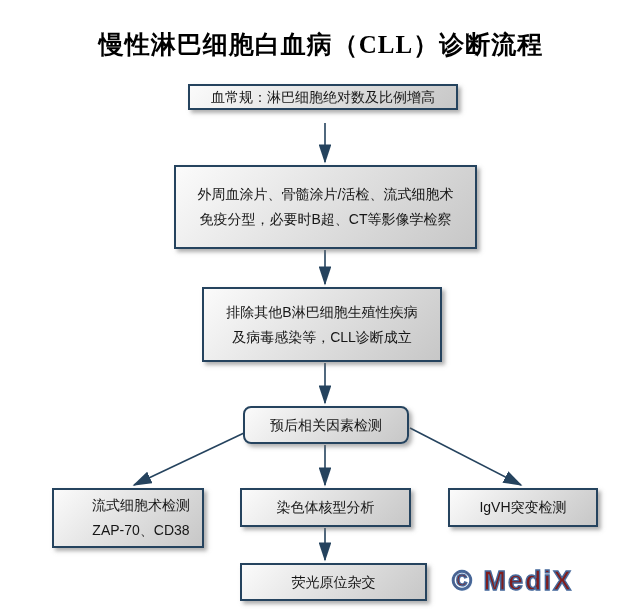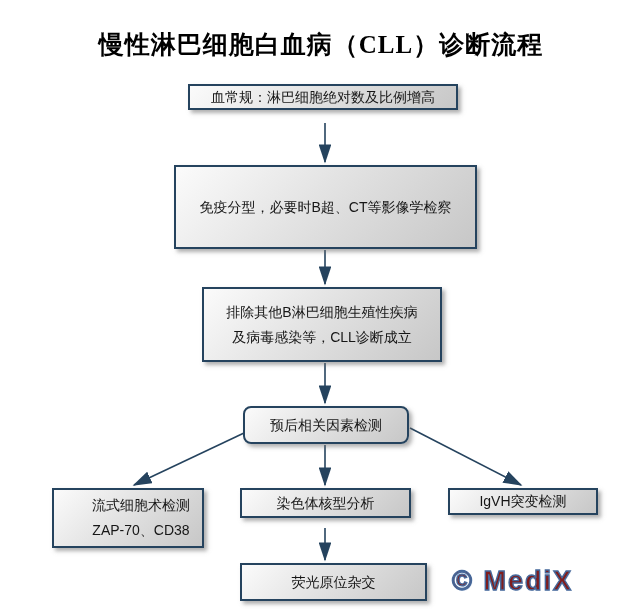--- a/index.html
+++ b/index.html
@@ -47,22 +47,22 @@
     text-align: center;
     font-size: 14px;
     line-height: 25px;
     color: #161616;
   }
   .node-blood      { left: 188px; top:  84px; width: 270px; height: 26px; }
   .node-workup     { left: 174px; top: 165px; width: 303px; height: 84px; }
   .node-exclude    { left: 202px; top: 287px; width: 240px; height: 75px; }
   .node-prognosis  { left: 243px; top: 406px; width: 166px; height: 38px; border-radius: 8px; }
   .node-flow       { left:  52px; top: 488px; width: 152px; height: 60px; padding-left: 26px; }
-  .node-karyotype  { left: 240px; top: 488px; width: 171px; height: 30px; }
-  .node-igvh       { left: 448px; top: 488px; width: 150px; height: 27px; }
+  .node-karyotype  { left: 240px; top: 488px; width: 171px; height: 39px; }
+  .node-igvh       { left: 448px; top: 488px; width: 150px; height: 39px; }
   .node-fish       { left: 240px; top: 563px; width: 187px; height: 38px; }
   .watermark {
     position: absolute;
     left: 452px;
     top: 566px;
     z-index: 2;
     font-size: 27px;
     font-weight: 700;
     letter-spacing: 2px;
     color: #7f1d1d;
@@ -91,20 +91,21 @@
     <line x1="325" y1="445" x2="325" y2="485" stroke="#25435e" stroke-width="1.6" marker-end="url(#ah)"></line>
     <line x1="410" y1="428" x2="521" y2="485" stroke="#25435e" stroke-width="1.6" marker-end="url(#ah)"></line>
     <line x1="325" y1="528" x2="325" y2="560" stroke="#25435e" stroke-width="1.6" marker-end="url(#ah)"></line>
   </svg>
 
   <div class="node node-blood">
     <span>血常规：淋巴细胞绝对数及比例增高</span>
   </div>
 
   <div class="node node-workup">
+    <span>外周血涂片、骨髓涂片/活检、流式细胞术</span>
     <span>免疫分型，必要时B超、CT等影像学检察</span>
   </div>
 
   <div class="node node-exclude">
     <span>排除其他B淋巴细胞生殖性疾病</span>
     <span>及病毒感染等，CLL诊断成立</span>
   </div>
 
   <div class="node node-prognosis">
     <span>预后相关因素检测</span>

